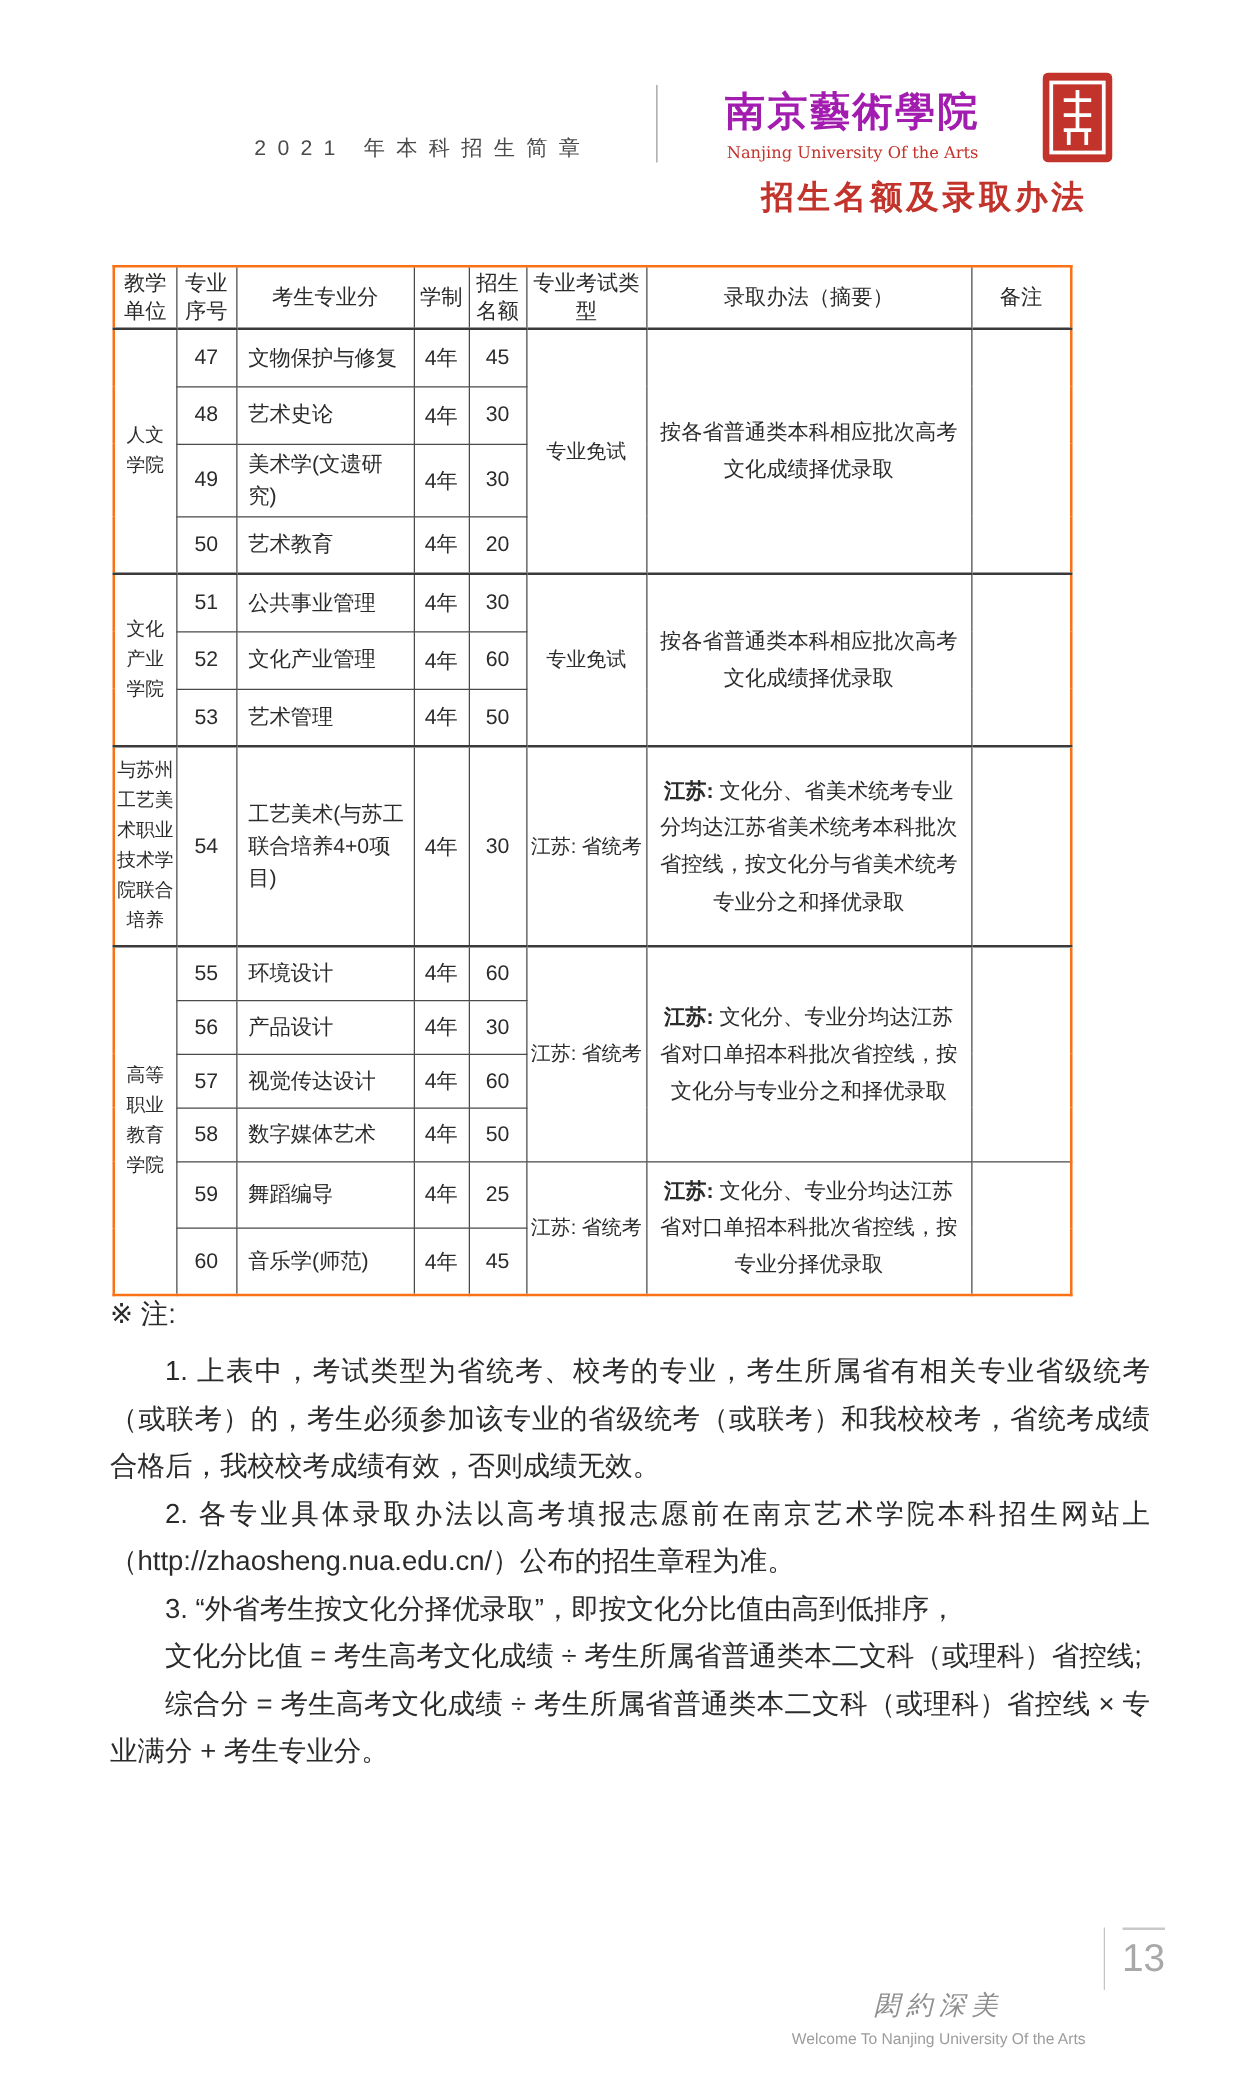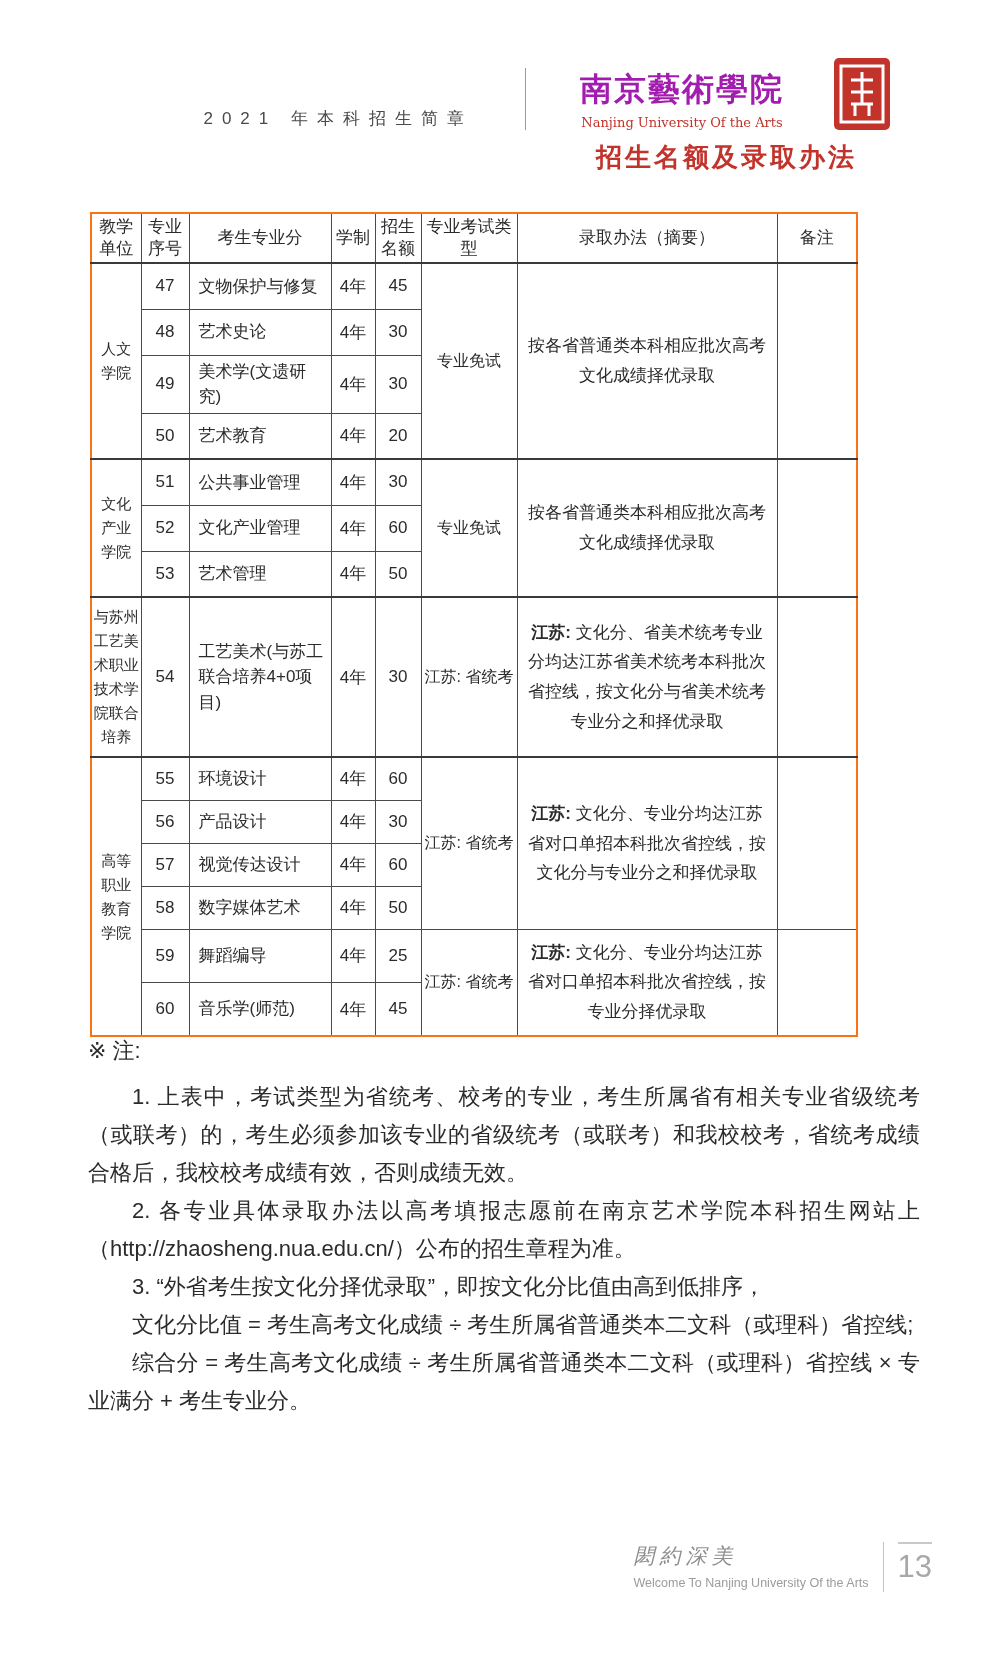--- a/index.html
+++ b/index.html
@@ -20,21 +20,21 @@
     font-family:"DejaVu Serif","Liberation Serif",serif;
     font-weight:700; color:#a21caf;
     font-size:32px; letter-spacing:2px; white-space:nowrap;
   }
   .logo-en { color:#c2332b; font-size:13px; margin-top:3px; white-space:nowrap;
     font-family:"DejaVu Serif","Liberation Serif",serif; }
   .seal { display:block; }
 
   
   .section-title {
-    position:absolute; top:140px; right:133px;
+    position:absolute; top:140px; right:120px;
     color:#c2332b; font-size:26px; font-weight:700; letter-spacing:3px; white-space:nowrap;
   }
 
   
   .adm-table {
     position:absolute; left:90px; top:212px; width:766px;
     border-collapse:collapse; table-layout:fixed; font-size:17px;
     border:2px solid #f97316;
   }
   .adm-table th, .adm-table td { border:1px solid #4a4a4a; vertical-align:middle; }
@@ -51,21 +51,21 @@
   tr.h43 td { height:43px; }
 
   
   .notes { position:absolute; left:88px; top:1032px; width:832px; font-size:22px; line-height:1.73; color:#2b2b2b; }
   .notes p { text-align:justify; }
   .notes p.ind { text-indent:2em; }
   .notes .notes-label { margin-bottom:8px; }
 
   
   .page-footer { position:absolute; top:1542px; right:58px; display:flex; align-items:flex-start; gap:14px; }
-  .footer-text { text-align:left; }
+  .footer-text { text-align:center;margin-top:48px; }
   .footer-motto {
     font-family:"DejaVu Serif","Liberation Serif",serif; font-style:italic;
     font-size:21px; letter-spacing:5px; color:#8f8f8f; white-space:nowrap;
   }
   .footer-welcome { font-size:12.5px; margin-top:6px; color:#9c9c9c; white-space:nowrap; }
   .footer-divider { width:1px; height:50px; background:#c4c4c4; }
   .page-number {
     font-size:31px; color:#a8a8a8; line-height:1; padding-top:7px;
     border-top:2px solid #c9c9c9; font-family:"Liberation Sans",sans-serif;
   }

